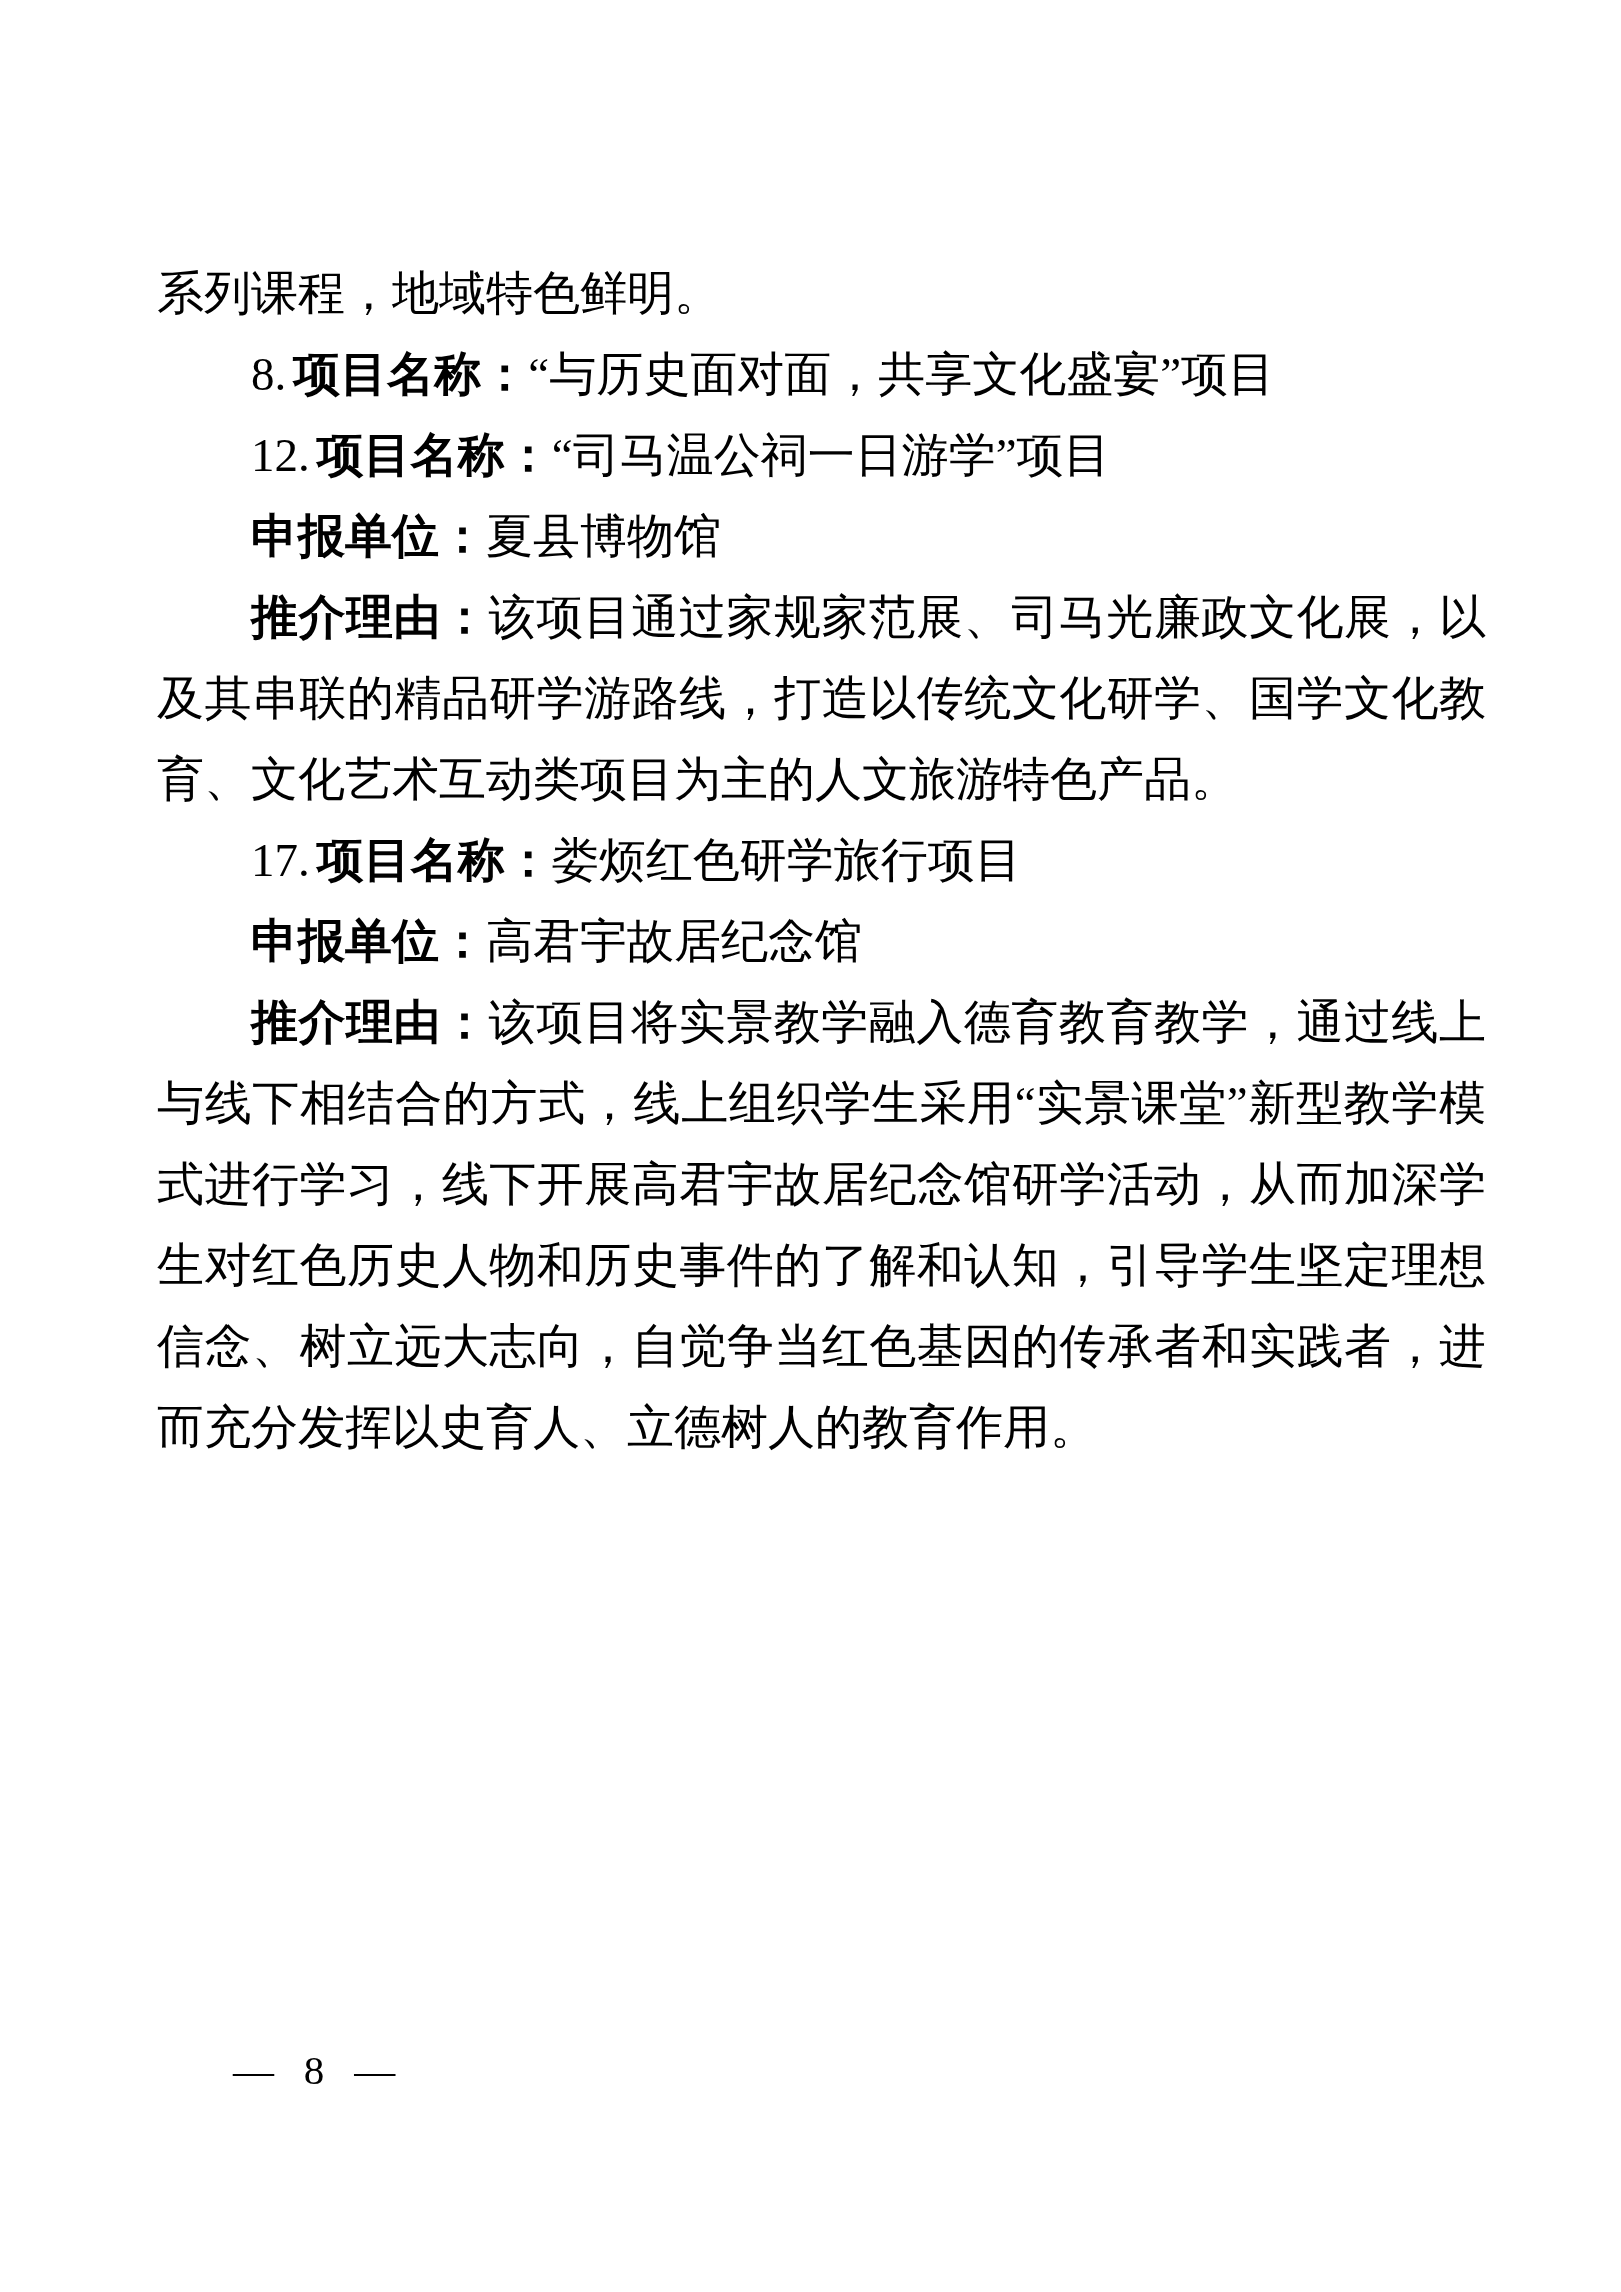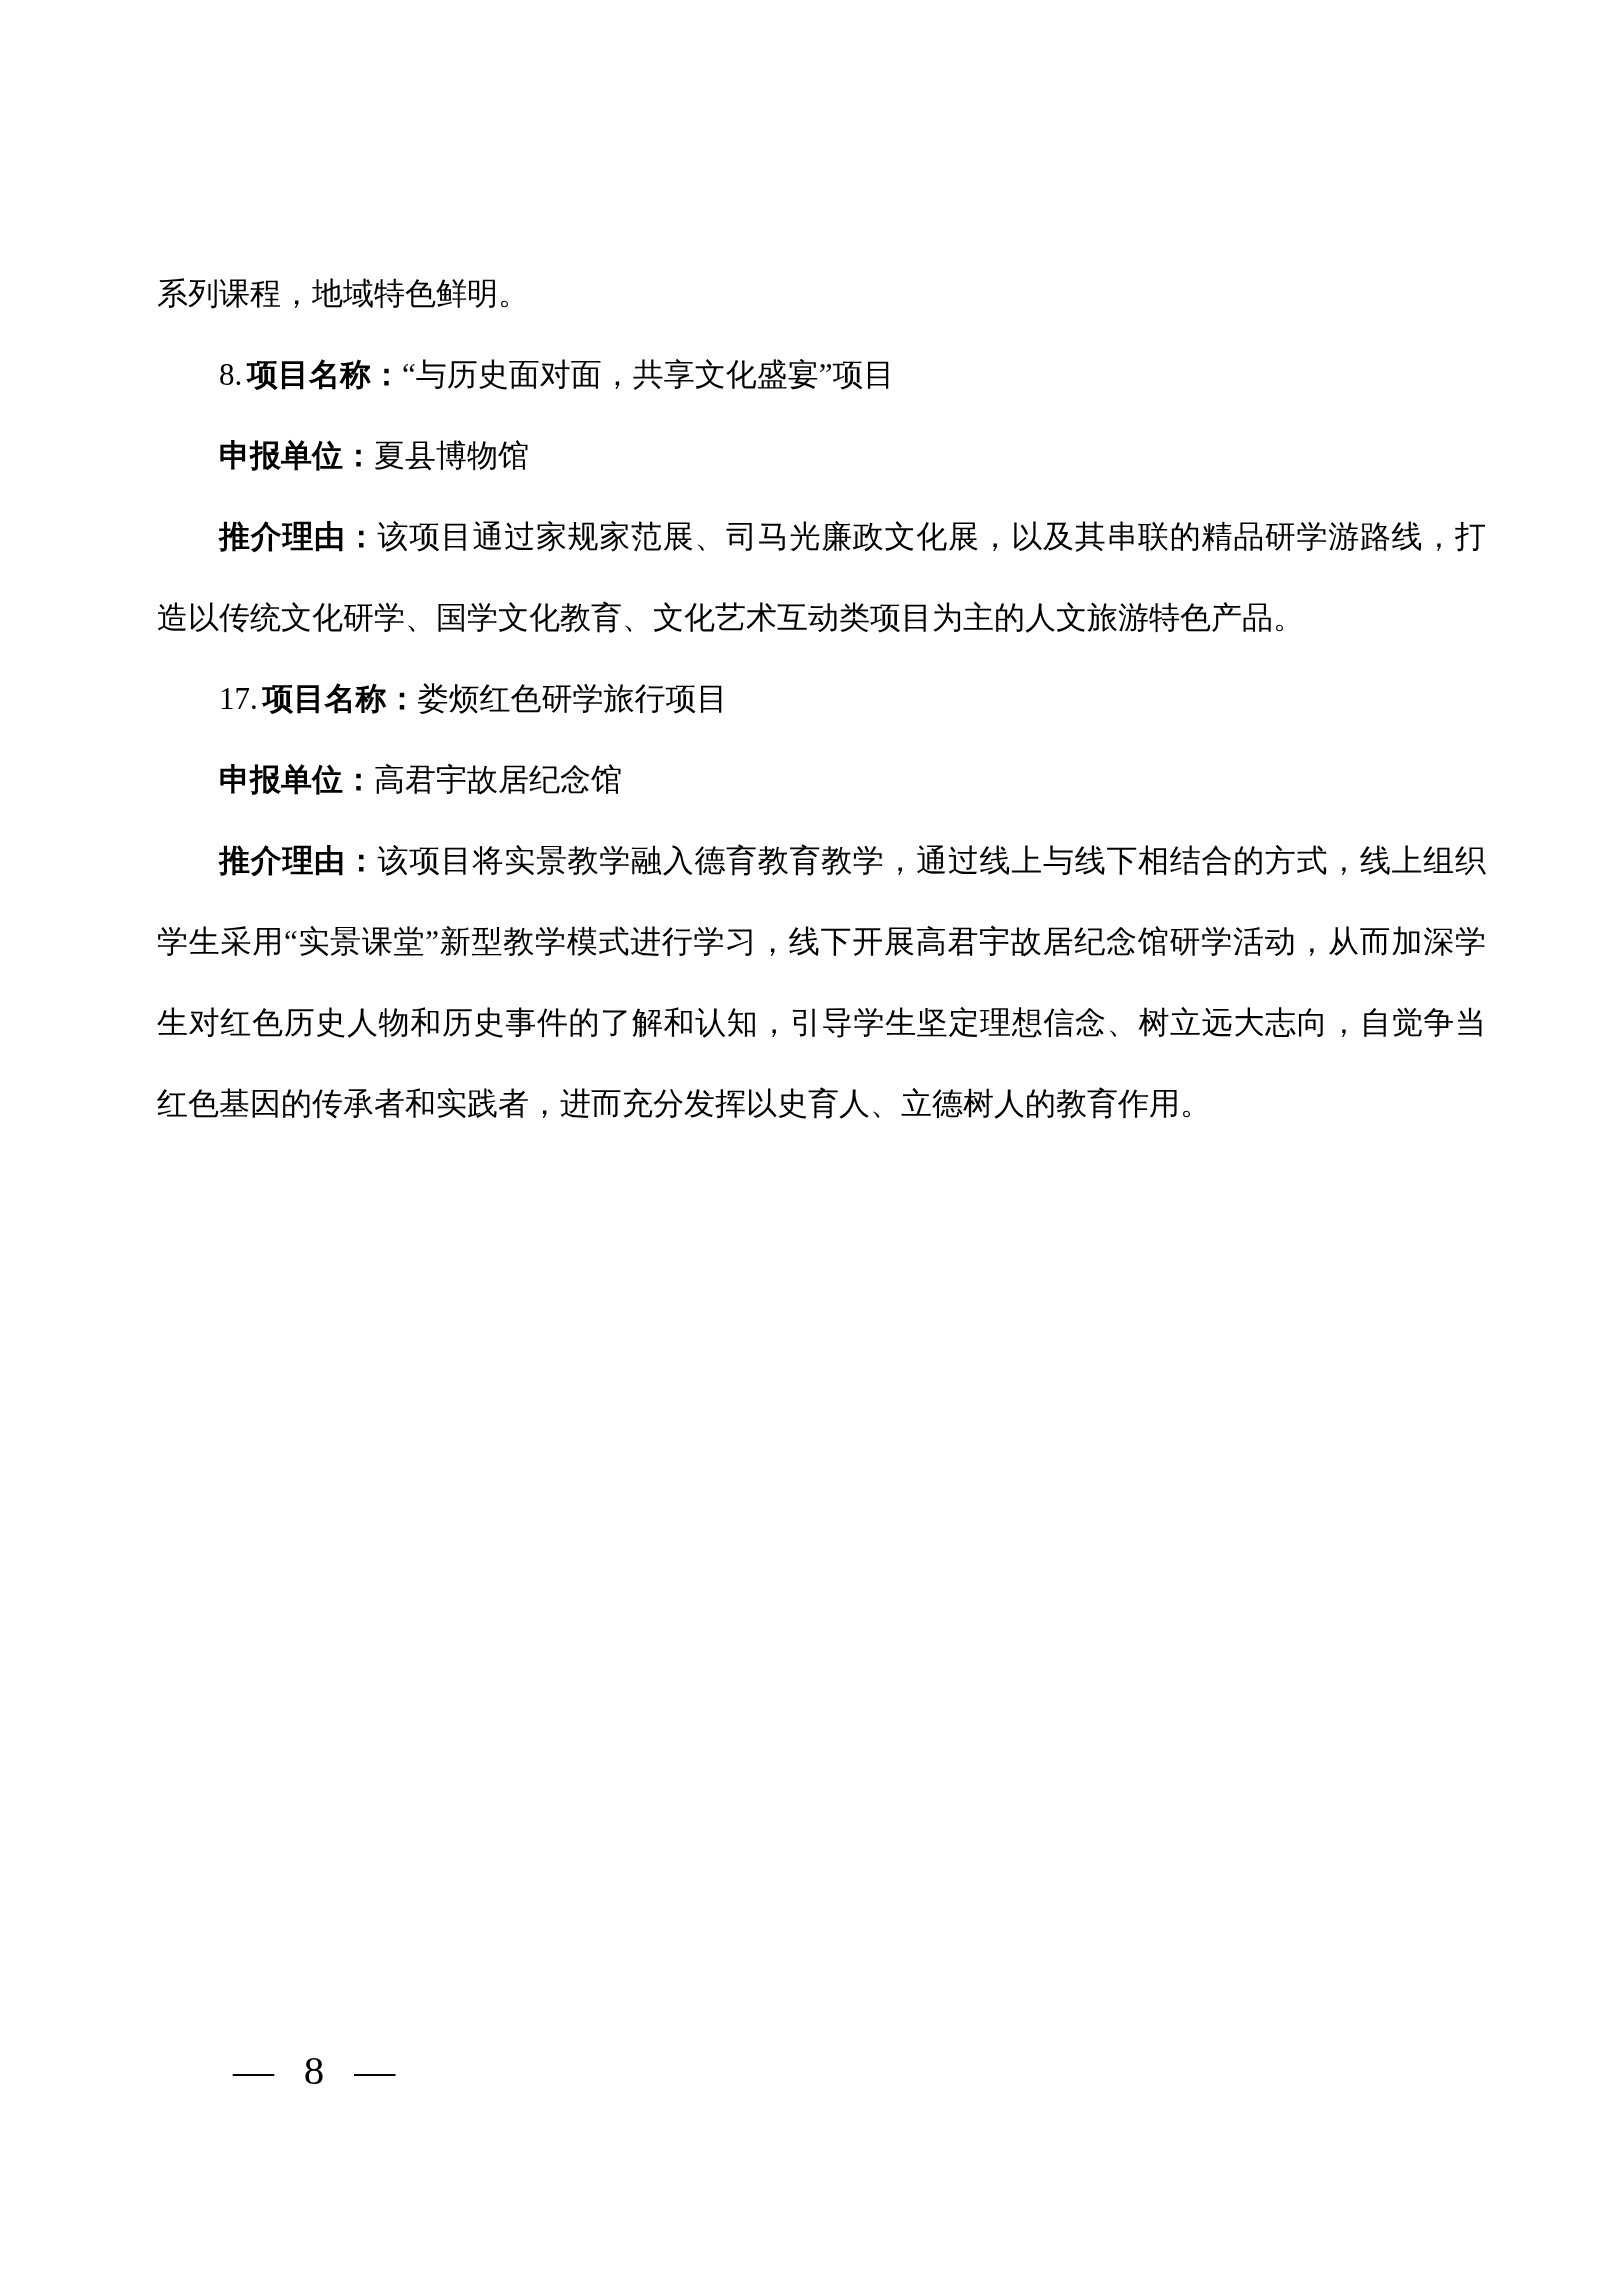--- a/index.html
+++ b/index.html
@@ -15,21 +15,21 @@
     margin: 0 auto;
     font-family: "Liberation Serif", "DejaVu Serif", serif;
     color: #000000;
     overflow: hidden;
   }
   .content {
     position: absolute;
     left: 157px;
     top: 253px;
     width: 1329px;
-    font-size: 31px;
+    font-size: 47px;
     line-height: 81px;
     text-align: justify;
     text-justify: inter-ideograph;
   }
   .para {
     margin: 0;
     padding: 0;
     text-indent: 2em;
   }
   .para.no-indent {
@@ -57,20 +57,21 @@
 
 <div class="page">
   <div class="content">
 
     <p class="para no-indent">系列课程，地域特色鲜明。</p>
 
     <p class="para"><span class="num">8.</span><span class="label">项目名称：</span><span>“与历史面对面，共享文化盛宴”项目</span></p>
 
 
 
+    <p class="para"><span class="num">12.</span><span class="label">项目名称：</span><span>“司马温公祠一日游学”项目</span></p>
 
     <p class="para"><span class="label">申报单位：</span><span>夏县博物馆</span></p>
 
     <p class="para"><span class="label">推介理由：</span><span>该项目通过家规家范展、司马光廉政文化展，以及其串联的精品研学游路线，打造以传统文化研学、国学文化教育、文化艺术互动类项目为主的人文旅游特色产品。</span></p>
 
     <p class="para"><span class="num">17.</span><span class="label">项目名称：</span><span>娄烦红色研学旅行项目</span></p>
 
     <p class="para"><span class="label">申报单位：</span><span>高君宇故居纪念馆</span></p>
 
     <p class="para"><span class="label">推介理由：</span><span>该项目将实景教学融入德育教育教学，通过线上与线下相结合的方式，线上组织学生采用“实景课堂”新型教学模式进行学习，线下开展高君宇故居纪念馆研学活动，从而加深学生对红色历史人物和历史事件的了解和认知，引导学生坚定理想信念、树立远大志向，自觉争当红色基因的传承者和实践者，进而充分发挥以史育人、立德树人的教育作用。</span></p>

